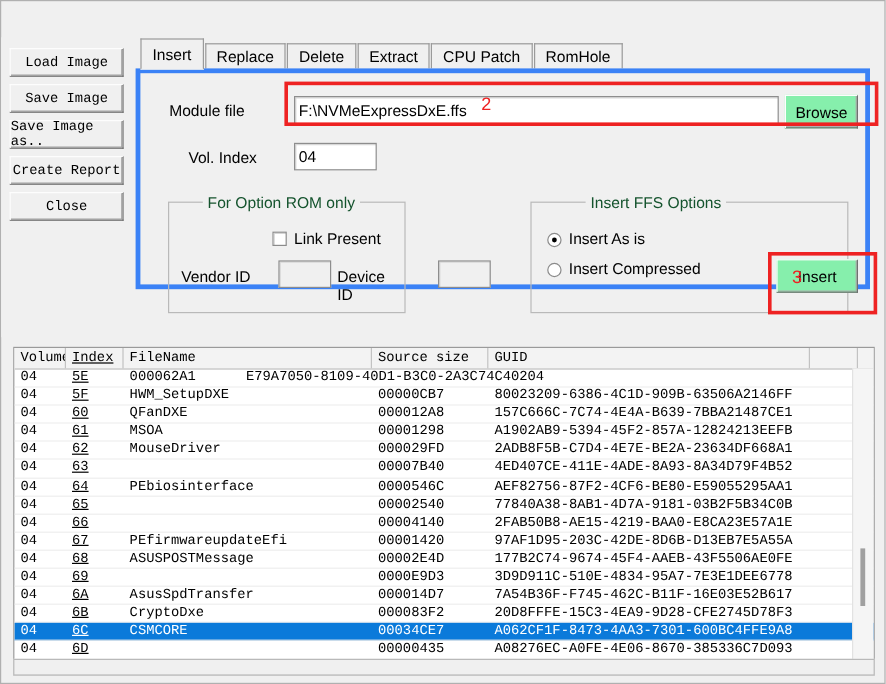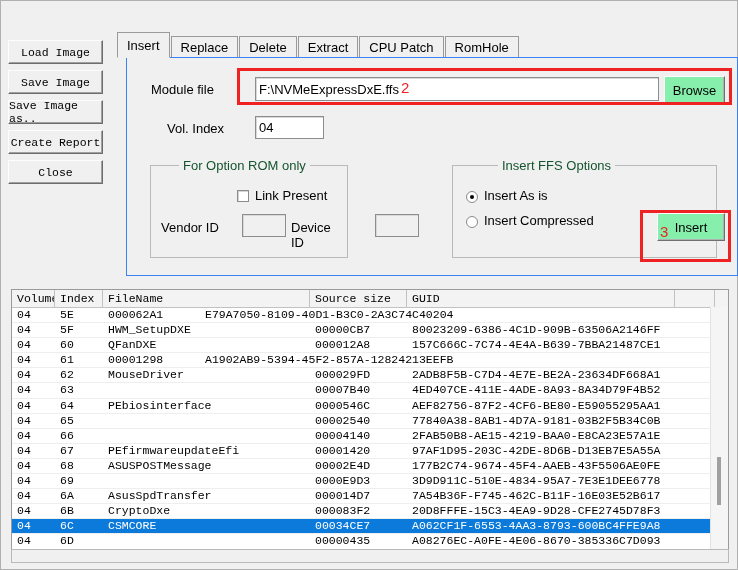--- a/index.html
+++ b/index.html
@@ -28,21 +28,21 @@
         box-shadow:inset -1px -1px 0 #a0a0a0;
         font-family:Liberation Mono, monospace;font-size:11.5px;color:#000;
         display:flex;align-items:center;justify-content:center;cursor:default;letter-spacing:0px;}
 
   
   .tabstrip{position:absolute;left:116px;top:33px;height:24px;display:flex;align-items:flex-end;}
   .tab{height:21px;padding:0 9px;display:flex;align-items:center;font-size:13px;
        background:#f0f0f0;border:1px solid #9a9a9a;border-bottom:none;margin-right:1px;color:#000;}
   .tab.sel{height:24px;background:#f0f0f0;border-color:#9a9a9a;font-weight:normal;position:relative;z-index:3;border-bottom:1px solid #f0f0f0;}
 
-  .tabpage{position:absolute;left:125px;top:56px;width:612px;height:219px;background:#f0f0f0;border:1px solid #3b82f6;box-sizing:border-box;}
+  .tabpage{position:absolute;left:112px;top:56px;width:612px;height:184px;background:#f0f0f0;border:4px solid #3b82f6;box-sizing:border-box;}
 
   .lbl{position:absolute;font-size:13px;color:#000;}
   .tfield{position:absolute;background:#ffffff;border:1px solid #8d8d8d;box-sizing:border-box;
           font-size:13px;color:#000;padding:1px 3px;display:flex;align-items:center;
           box-shadow:inset 1px 1px 0 #d8d8d8;}
   .btn3d{position:absolute;background:#86efac;
          border-top:1px solid #fdfdfd;border-left:1px solid #fdfdfd;border-right:1px solid #707070;border-bottom:1px solid #707070;
          box-shadow:inset -1px -1px 0 #b0b0b0;
          font-size:13px;display:flex;align-items:center;justify-content:center;cursor:default;}
 
@@ -63,21 +63,21 @@
   .lv-head{display:flex;height:17px;background:#f3f3f3;border-bottom:1px solid #c2c2c2;}
   .lv-head div{font-family:"Liberation Mono","DejaVu Sans Mono",monospace;font-size:11.5px;color:#000;
                border-right:1px solid #c2c2c2;padding-left:5px;line-height:17px;box-sizing:border-box;overflow:hidden;white-space:nowrap;}
   .lv-body{position:relative;}
   .lv-row{display:flex;height:15.1px;border-bottom:1px solid #eeeeee;box-sizing:border-box;}
   .lv-row div{font-family:"Liberation Mono","DejaVu Sans Mono",monospace;font-size:11.5px;color:#000;
               padding-left:5px;line-height:14px;box-sizing:border-box;overflow:hidden;white-space:nowrap;}
   .lv-row.sel{background:#0b7ada;}
   .lv-row.sel div{color:#ffffff;}
   .c-vol{width:43px;}
-  .c-idx{width:48px;}
+  .c-idx{width:48px;text-decoration:underline;}
   .c-name{width:207px;}
   .c-size{width:97px;}
   .c-guid{width:268px;}
   .c-end{width:40px;}
   .vscroll{position:absolute;right:0;top:17px;width:17px;bottom:0;background:#f5f5f5;border-left:1px solid #e2e2e2;}
   .vthumb{position:absolute;left:6px;top:150px;width:4px;height:48px;background:#a0a0a0;}
   .statusline{position:absolute;left:10px;top:548px;width:718px;height:14px;background:#f0f0f0;border:1px solid #b9b9b9;box-sizing:border-box;}
 </style>
 </head>
 <body>
@@ -170,20 +170,21 @@
           <div class="c-vol">04</div>
           <div class="c-idx">60</div>
           <div class="c-name">QFanDXE</div>
           <div class="c-size">000012A8</div>
           <div class="c-guid">157C666C-7C74-4E4A-B639-7BBA21487CE1</div>
           <div class="c-end"></div>
         </div>
         <div class="lv-row">
           <div class="c-vol">04</div>
           <div class="c-idx">61</div>
+          <div class="c-name">MSOA</div>
           <div class="c-size">00001298</div>
           <div class="c-guid">A1902AB9-5394-45F2-857A-12824213EEFB</div>
           <div class="c-end"></div>
         </div>
         <div class="lv-row">
           <div class="c-vol">04</div>
           <div class="c-idx">62</div>
           <div class="c-name">MouseDriver</div>
           <div class="c-size">000029FD</div>
           <div class="c-guid">2ADB8F5B-C7D4-4E7E-BE2A-23634DF668A1</div>
@@ -259,21 +260,21 @@
           <div class="c-name">CryptoDxe</div>
           <div class="c-size">000083F2</div>
           <div class="c-guid">20D8FFFE-15C3-4EA9-9D28-CFE2745D78F3</div>
           <div class="c-end"></div>
         </div>
         <div class="lv-row sel">
           <div class="c-vol">04</div>
           <div class="c-idx">6C</div>
           <div class="c-name">CSMCORE</div>
           <div class="c-size">00034CE7</div>
-          <div class="c-guid">A062CF1F-6553-4AA3-8793-600BC4FFE9A8</div>
+          <div class="c-guid">A062CF1F-8473-4AA3-7301-600BC4FFE9A8</div>
           <div class="c-end"></div>
         </div>
         <div class="lv-row">
           <div class="c-vol">04</div>
           <div class="c-idx">6D</div>
           <div class="c-name"></div>
           <div class="c-size">00000435</div>
           <div class="c-guid">A08276EC-A0FE-4E06-8670-385336C7D093</div>
           <div class="c-end"></div>
         </div>

